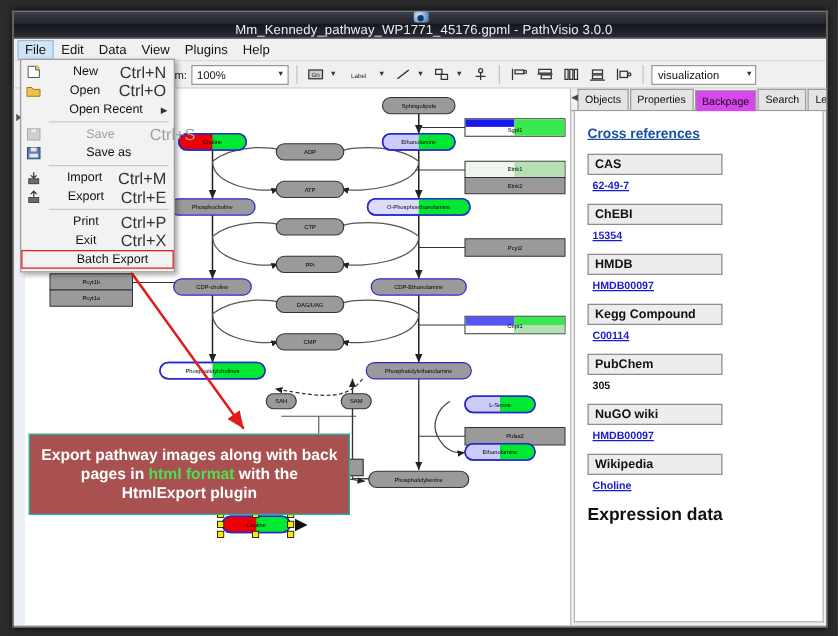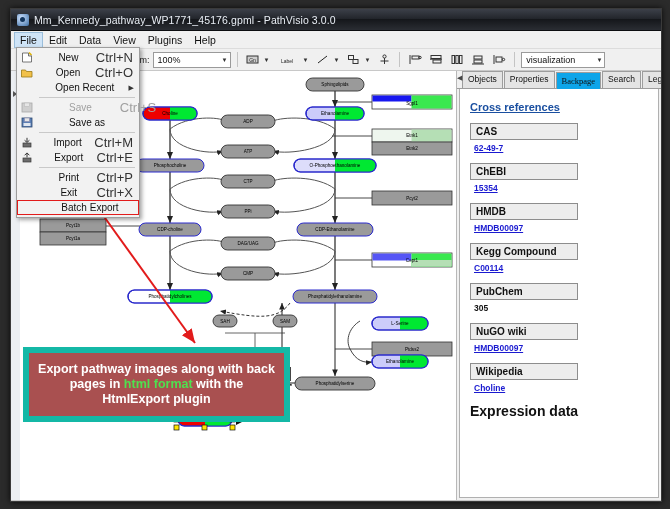--- a/index.html
+++ b/index.html
@@ -8,21 +8,21 @@
   #root{position:relative;width:670px;height:509px;background:#2b2b2b;}
 
   
   #win{position:absolute;left:10px;top:8px;width:650px;height:492px;
        background:#f0f0f0;border:1px solid #3a3a3a;
        box-shadow:0 0 6px rgba(0,0,0,.8);overflow:hidden;}
 
   
   #titlebar{position:relative;height:21px;
     background:linear-gradient(to bottom,#3c4049 0%,#23262c 45%,#15171b 50%,#2a2d33 100%);
-    border-bottom:1px solid #0c0d10;display:flex;align-items:center;padding-left:6px;}
+    border-bottom:1px solid #0c0d10;display:flex;align-items:center;padding-left:6px;flex-direction:column;}
   #titlebar .tico{width:12px;height:12px;margin-right:5px;border-radius:2px;
     background:radial-gradient(circle at 35% 35%,#cfe3ff,#3b6ea5);position:relative;}
   #titlebar .tico:after{content:"";position:absolute;left:3px;top:3px;width:5px;height:5px;
     border-radius:50%;background:#12365e;}
   #titletext{color:#e9eef5;font-size:10.5px;letter-spacing:.1px;white-space:nowrap;}
 
   
   #menubar{height:17px;background:#f0f0f0;border-bottom:1px solid #dcdcdc;
     display:flex;align-items:center;padding-left:3px;position:relative;z-index:40;}
   .menu-item{font-size:10.5px;color:#111;padding:1px 6px;line-height:14px;cursor:default;}
@@ -68,34 +68,34 @@
   .mrow .maccel{color:#333;font-size:13px;padding-right:6px;}
   .mrow.disabled .mlabel,.mrow.disabled .maccel{color:#a0a0a0;margin-left:28px;}
   .mrow .micon{position:absolute;left:4px;top:2px;width:12px;height:11px;}
   .msep{height:1px;background:#c9c9c9;margin:2px 4px 2px 22px;}
   .mrow .subarrow{font-size:7px;color:#333;padding-right:5px;}
   .mrow.highlight{outline:1.5px solid #e21b1b;outline-offset:-1px;}
   .mrow.highlight .mlabel{color:#111;}
 
   
   #callout{position:absolute;left:12px;top:276px;width:255px;height:63px;
-    background:#a95050;border:6px solid #14b8a6;display:flex;flex-direction:column;
+    background:#a95050;border:1px solid #14b8a6;display:flex;flex-direction:column;
     align-items:center;justify-content:center;z-index:30;}
   #callout .cl{color:#fff;font-size:12.5px;font-weight:bold;line-height:15px;text-align:center;
     white-space:nowrap;}
   #callout .hl{color:#4fe04f;}
 
   
   #rightpanel{width:204px;height:429px;background:#f0f0f0;display:flex;flex-direction:column;}
   #tabstrip{height:17px;background:#f0f0f0;display:flex;padding-left:5px;
     border-bottom:1px solid #9d9d9d;position:relative;}
   #tabstrip .tleft{position:absolute;left:0;top:3px;font-size:7px;color:#444;}
   .tab{font-size:8.5px;color:#111;padding:1px 5px;margin-right:1px;background:#e4e4e4;
     border:1px solid #9d9d9d;border-bottom:none;line-height:12px;}
-  .tab.sel{background:#0ea5e9;position:relative;top:1px;padding-top:2px;padding-bottom:2px;font-family:Liberation Serif, serif;}
+  .tab.sel{background:#d946ef;position:relative;top:1px;padding-top:2px;padding-bottom:2px;}
   #panelbody{flex:1;background:#fff;border:1px solid #b0b0b0;border-top:none;margin:0 2px 2px 2px;
     overflow:hidden;position:relative;padding:6px 0 0 10px;}
   .xheading{color:#1a4fa0;font-size:11px;font-weight:bold;margin:6px 0 10px 0;text-decoration:underline;}
   .xbox{width:96px;border:1px solid #8d8d8d;background:#ededed;font-size:10px;font-weight:bold;
     color:#111;padding:2px 5px;margin-bottom:3px;}
   .xval{font-size:8.5px;color:#1a1ad0;text-decoration:underline;font-weight:bold;
     margin:0 0 10px 4px;}
   .xval.plain{color:#111;text-decoration:none;font-weight:bold;}
   .xexpr{font-size:14px;font-weight:bold;color:#111;margin-top:4px;}
 

